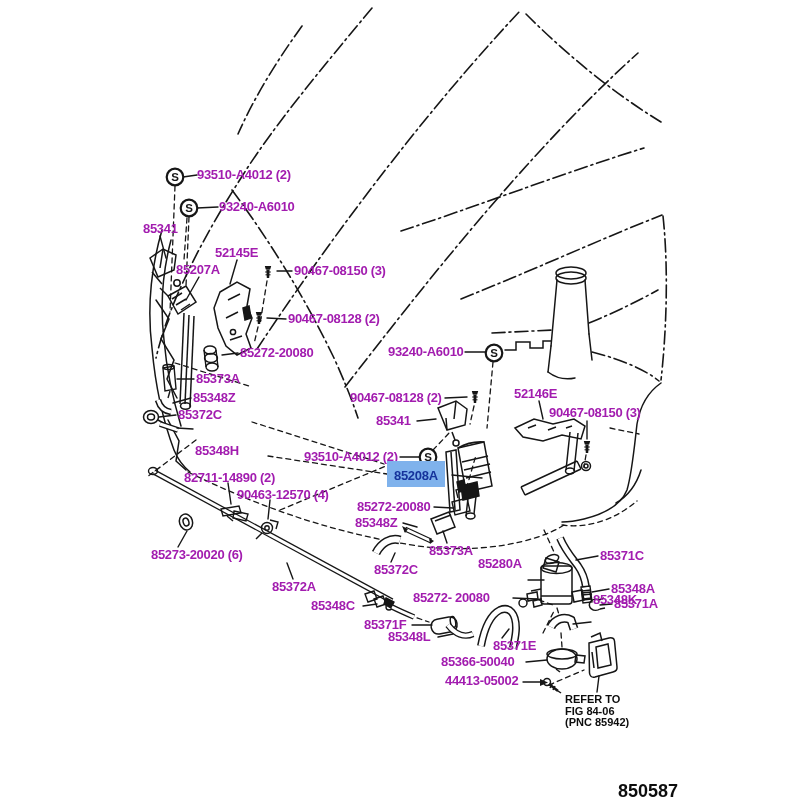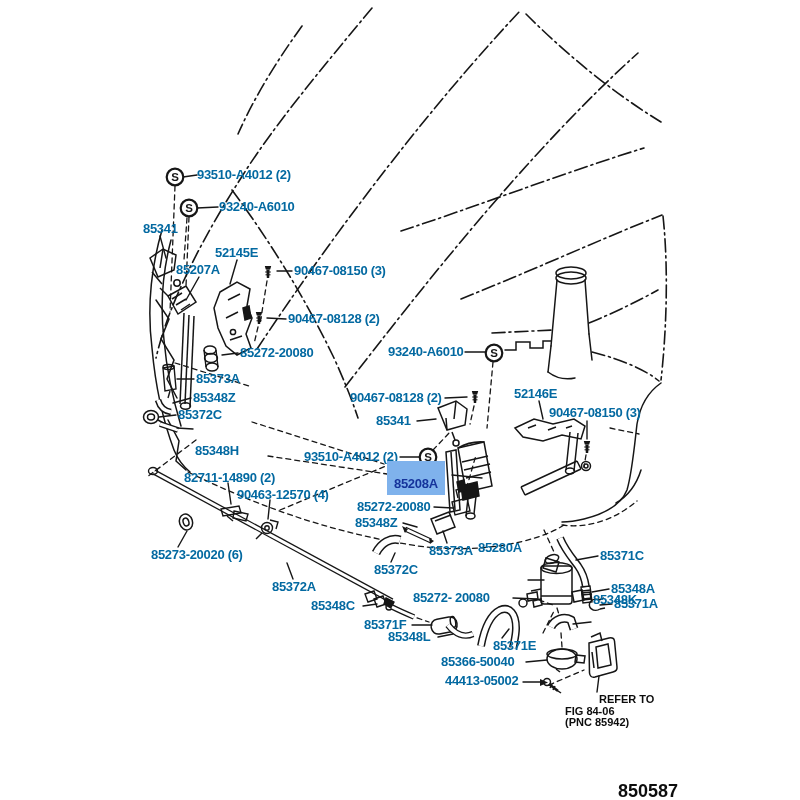--- a/index.html
+++ b/index.html
@@ -1,21 +1,21 @@
 <!DOCTYPE html>
 <html><head>
 <meta charset="utf-8">
 <style>
   html,body{margin:0;padding:0;background:#fff;}
   .stage{position:relative;width:800px;height:800px;background:#fff;overflow:hidden;
          font-family:"Liberation Sans",sans-serif;}
   .stage svg{position:absolute;left:0;top:0;}
   .lbl{position:absolute;font-weight:bold;font-size:13px;letter-spacing:-0.3px;
-       color:#0369a1;white-space:nowrap;line-height:14px;}
-  .lbl.hl{background:#7fb2ec;color:#15339b;padding:16px 7px 4px 7px;left:387px;top:461px;}
+       color:#a21caf;white-space:nowrap;line-height:14px;}
+  .lbl.hl{background:#7fb2ec;color:#15339b;padding:8px 7px 4px 7px;left:387px;top:461px;}
   .note{position:absolute;font-weight:bold;font-size:11px;line-height:11.5px;
         color:#0d0d0d;white-space:nowrap;}
   .code{position:absolute;font-weight:bold;font-size:18px;color:#0d0d0d;}
 </style>
 </head>
 <body>
 
 <div class="stage">
 
 <svg width="800" height="800" viewBox="0 0 800 800">
@@ -358,29 +358,29 @@
 <div class="lbl" style="left:355px;top:516px">85348Z</div>
 <div class="lbl" style="left:429px;top:544px">85373A</div>
 <div class="lbl" style="left:374px;top:563px">85372C</div>
 <div class="lbl" style="left:184px;top:471px">82711-14890 (2)</div>
 <div class="lbl" style="left:237px;top:488px">90463-12570 (4)</div>
 <div class="lbl" style="left:151px;top:548px">85273-20020 (6)</div>
 <div class="lbl" style="left:272px;top:580px">85372A</div>
 <div class="lbl" style="left:311px;top:599px">85348C</div>
 <div class="lbl" style="left:364px;top:618px">85371F</div>
 <div class="lbl" style="left:388px;top:630px">85348L</div>
-<div class="lbl" style="left:478px;top:541px">85280A</div>
+<div class="lbl" style="left:478px;top:557px">85280A</div>
 <div class="lbl" style="left:413px;top:591px">85272- 20080</div>
 <div class="lbl" style="left:493px;top:639px">85371E</div>
 <div class="lbl" style="left:441px;top:655px">85366-50040</div>
 <div class="lbl" style="left:445px;top:674px">44413-05002</div>
 <div class="lbl" style="left:600px;top:549px">85371C</div>
 <div class="lbl" style="left:611px;top:582px">85348A</div>
 <div class="lbl" style="left:614px;top:597px">85371A</div>
 <div class="lbl" style="left:593px;top:593px">85348K</div>
 
-<div class="note" style="left:599px;top:694px">REFER TO</div>
+<div class="note" style="left:565px;top:694px">REFER TO</div>
 <div class="note" style="left:565px;top:705.5px">FIG 84-06</div>
 <div class="note" style="left:565px;top:717px">(PNC 85942)</div>
 
 <div class="code" style="left:618px;top:781px">850587</div>
 
 </div>
 
 </body></html>

